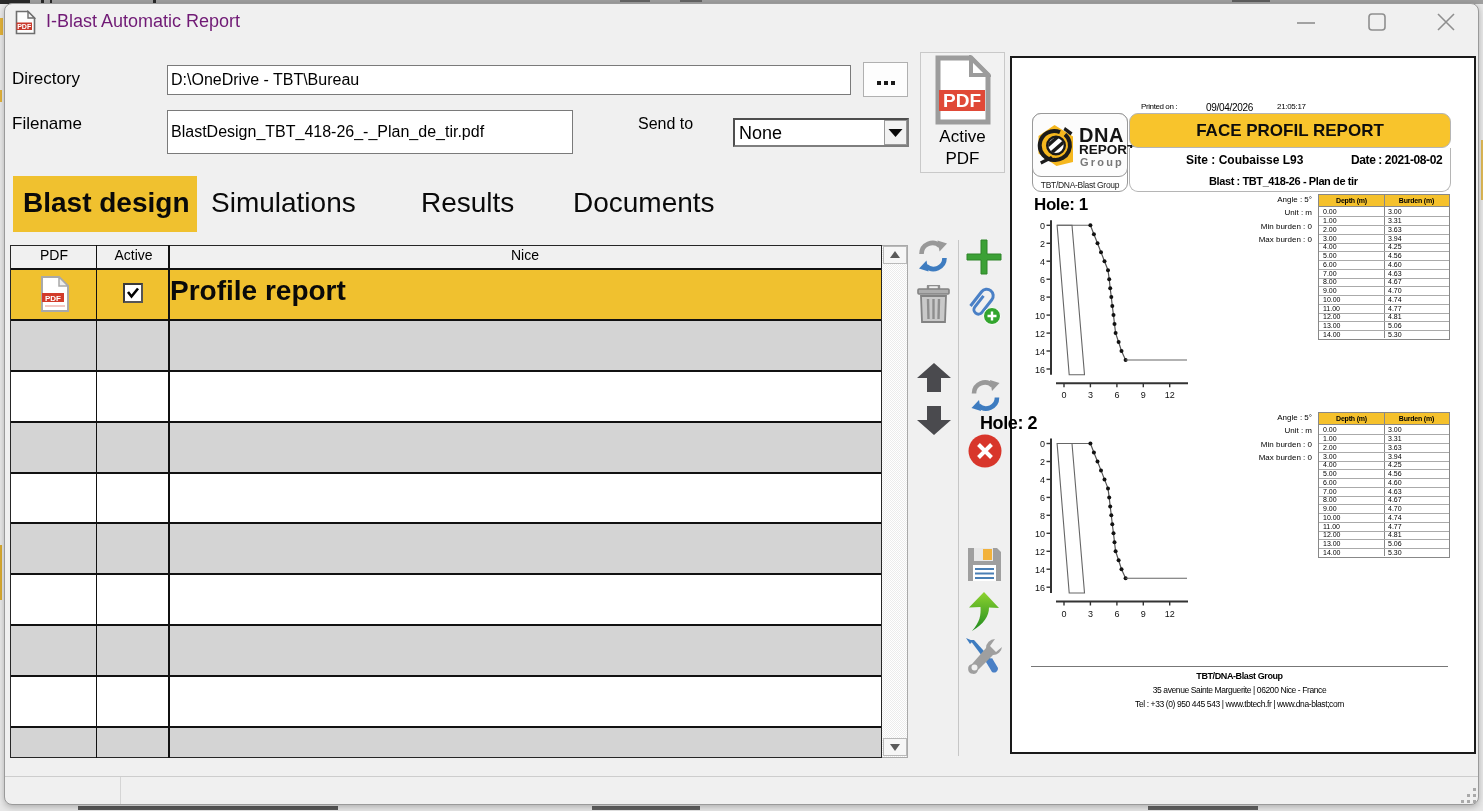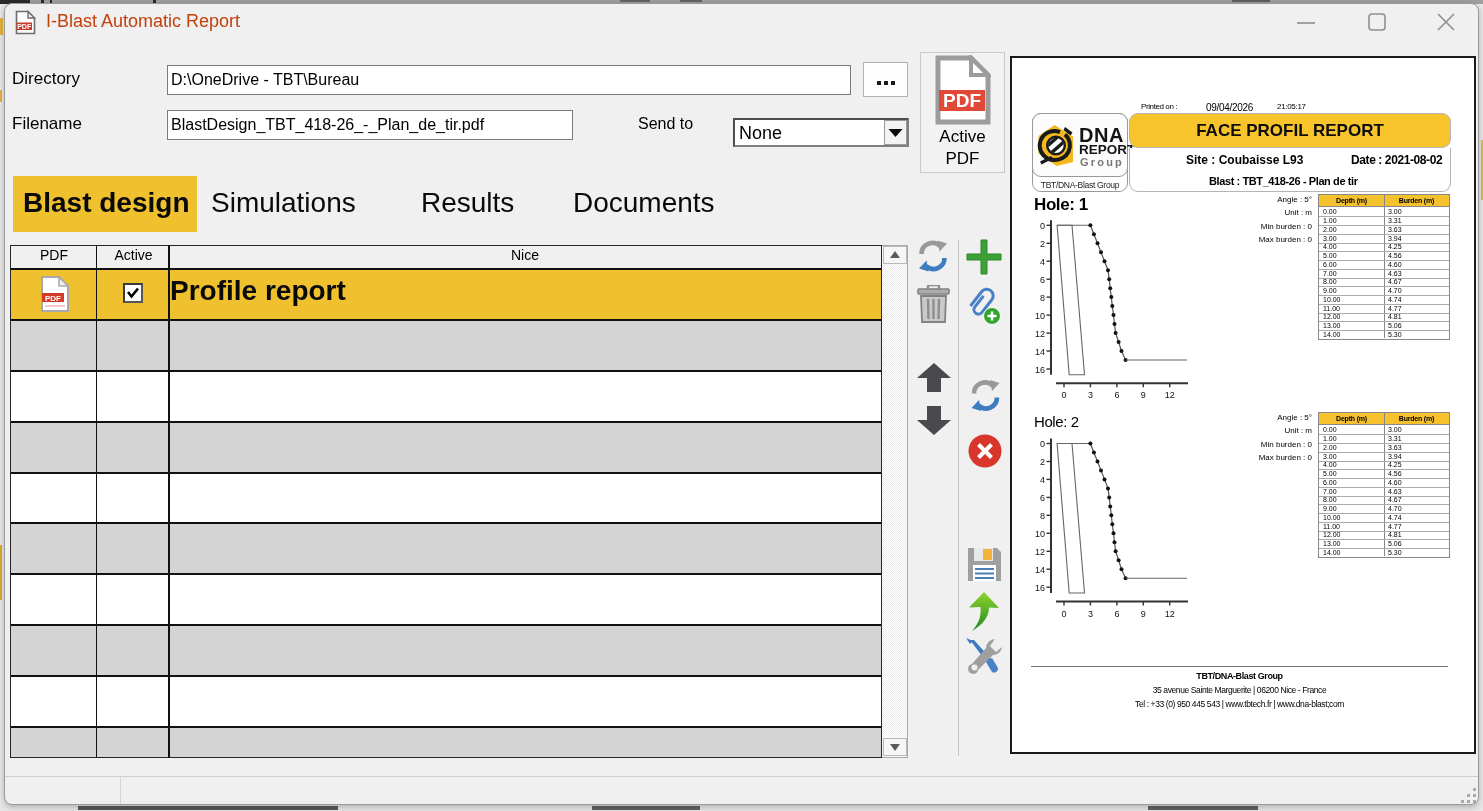--- a/index.html
+++ b/index.html
@@ -8,21 +8,21 @@
   .abs { position:absolute; }
   
   #bgtop { position:absolute; left:0; top:0; width:1483px; height:4px; background:#9f9f9f; }
   #bgbottom { position:absolute; left:0; top:804px; width:1483px; height:7px; background:#e7e7e7; }
   .smudge { position:absolute; background:#2a2a2a; filter:blur(0.6px); }
   
   #win { position:absolute; left:4px; top:3px; width:1475px; height:802px;
          background:#f0f0f0; border:1px solid #9a9a9a; border-radius:8px;
          box-shadow: 0 2px 6px rgba(0,0,0,0.25); }
   
-  #title { position:absolute; left:46px; top:11px; font-size:18px; color:#c2410c; }
+  #title { position:absolute; left:46px; top:11px; font-size:18px; color:#701a75; }
   
   .lbl { position:absolute; font-size:17px; color:#000; }
   .tbox { position:absolute; background:#fff; border:1px solid #7a7a7a; font-size:16px; color:#000; padding-left:3px; display:flex; align-items:center; }
   
   .tab { position:absolute; top:174px; height:58px; font-size:28px; color:#0a0a0a; display:flex; align-items:center; }
   #tabsel { position:absolute; left:13px; top:176px; width:184px; height:56px; background:#f0c12f; }
   
   #panel { position:absolute; left:1010px; top:56px; width:466px; height:698px; background:#fff; border:2px solid #1a1a1a; }
 </style>
 </head>
@@ -62,21 +62,21 @@
 
 <div class="lbl" style="left:12px; top:69px;">Directory</div>
 <div class="tbox" style="left:167px; top:65px; width:684px; height:30px;">D:\OneDrive - TBT\Bureau</div>
 <div class="abs" style="left:863px; top:62px; width:45px; height:35px; background:#fdfdfd; border:1px solid #b0b0b0; display:flex; align-items:center; justify-content:center; gap:3px;">
   <div style="width:4px;height:4px;background:#1a1a1a;margin-top:6px;"></div>
     <div style="width:4px;height:4px;background:#1a1a1a;margin-top:6px;"></div>
     <div style="width:4px;height:4px;background:#1a1a1a;margin-top:6px;"></div>
 </div>
 
 <div class="lbl" style="left:12px; top:114px;">Filename</div>
-<div class="tbox" style="left:167px; top:110px; width:406px; height:30px;">BlastDesign_TBT_418-26_-_Plan_de_tir.pdf</div>
+<div class="tbox" style="left:167px; top:110px; width:406px; height:44px;">BlastDesign_TBT_418-26_-_Plan_de_tir.pdf</div>
 <div class="lbl" style="left:638px; top:115px; font-size:16px;">Send to</div>
 <div class="abs" style="left:733px; top:118px; width:176px; height:29px; background:#fff; border:2px solid; border-color:#4e4e4e #7e7e7e #7e7e7e #4e4e4e;">
   <div class="abs" style="left:4px; top:3px; font-size:18px;">None</div>
   <div class="abs" style="right:0px; top:0px; width:23px; height:25px; background:#f2f2f2; border:1px solid #999;">
     <svg width="21" height="23">
         <path d="M3.5 8 L17.5 8 L10.5 16 Z" fill="#0a0a0a"></path>
       </svg>
   </div>
 </div>
 
@@ -355,21 +355,21 @@
 <div class="abs" style="left:0; top:117.6px; width:130px; height:8.75px; border-top:1px solid #aaa;"></div>
 <div class="abs" style="left:4px; top:118.4px;">12.00</div>
 <div class="abs" style="left:69px; top:118.4px;">4.81</div>
 <div class="abs" style="left:0; top:126.3px; width:130px; height:8.75px; border-top:1px solid #aaa;"></div>
 <div class="abs" style="left:4px; top:127.1px;">13.00</div>
 <div class="abs" style="left:69px; top:127.1px;">5.06</div>
 <div class="abs" style="left:0; top:135.1px; width:130px; height:8.75px; border-top:1px solid #aaa;"></div>
 <div class="abs" style="left:4px; top:135.9px;">14.00</div>
 <div class="abs" style="left:69px; top:135.9px;">5.30</div>
 </div>
-<div class="abs" style="left:1034px; top:413px; font-size:15px; font-weight:normal; letter-spacing:-0.4px;">Hole: 2</div>
+<div class="abs" style="left:980px; top:413px; font-size:18px; font-weight:bold; letter-spacing:-0.4px;">Hole: 2</div>
 <svg class="abs" style="left:1028px; top:431px;" width="168" height="186" viewBox="1028 431 168 186">
 <line x1="1051" y1="438.5" x2="1051" y2="593.0" stroke="#333" stroke-width="2"></line>
 <line x1="1046.5" y1="443.5" x2="1051" y2="443.5" stroke="#333" stroke-width="1.4"></line>
 <text x="1045" y="447.0" font-size="9" text-anchor="end" fill="#111">0</text>
 <line x1="1046.5" y1="461.5" x2="1051" y2="461.5" stroke="#333" stroke-width="1.4"></line>
 <text x="1045" y="465.0" font-size="9" text-anchor="end" fill="#111">2</text>
 <line x1="1046.5" y1="479.4" x2="1051" y2="479.4" stroke="#333" stroke-width="1.4"></line>
 <text x="1045" y="482.9" font-size="9" text-anchor="end" fill="#111">4</text>
 <line x1="1046.5" y1="497.4" x2="1051" y2="497.4" stroke="#333" stroke-width="1.4"></line>
 <text x="1045" y="500.9" font-size="9" text-anchor="end" fill="#111">6</text>

